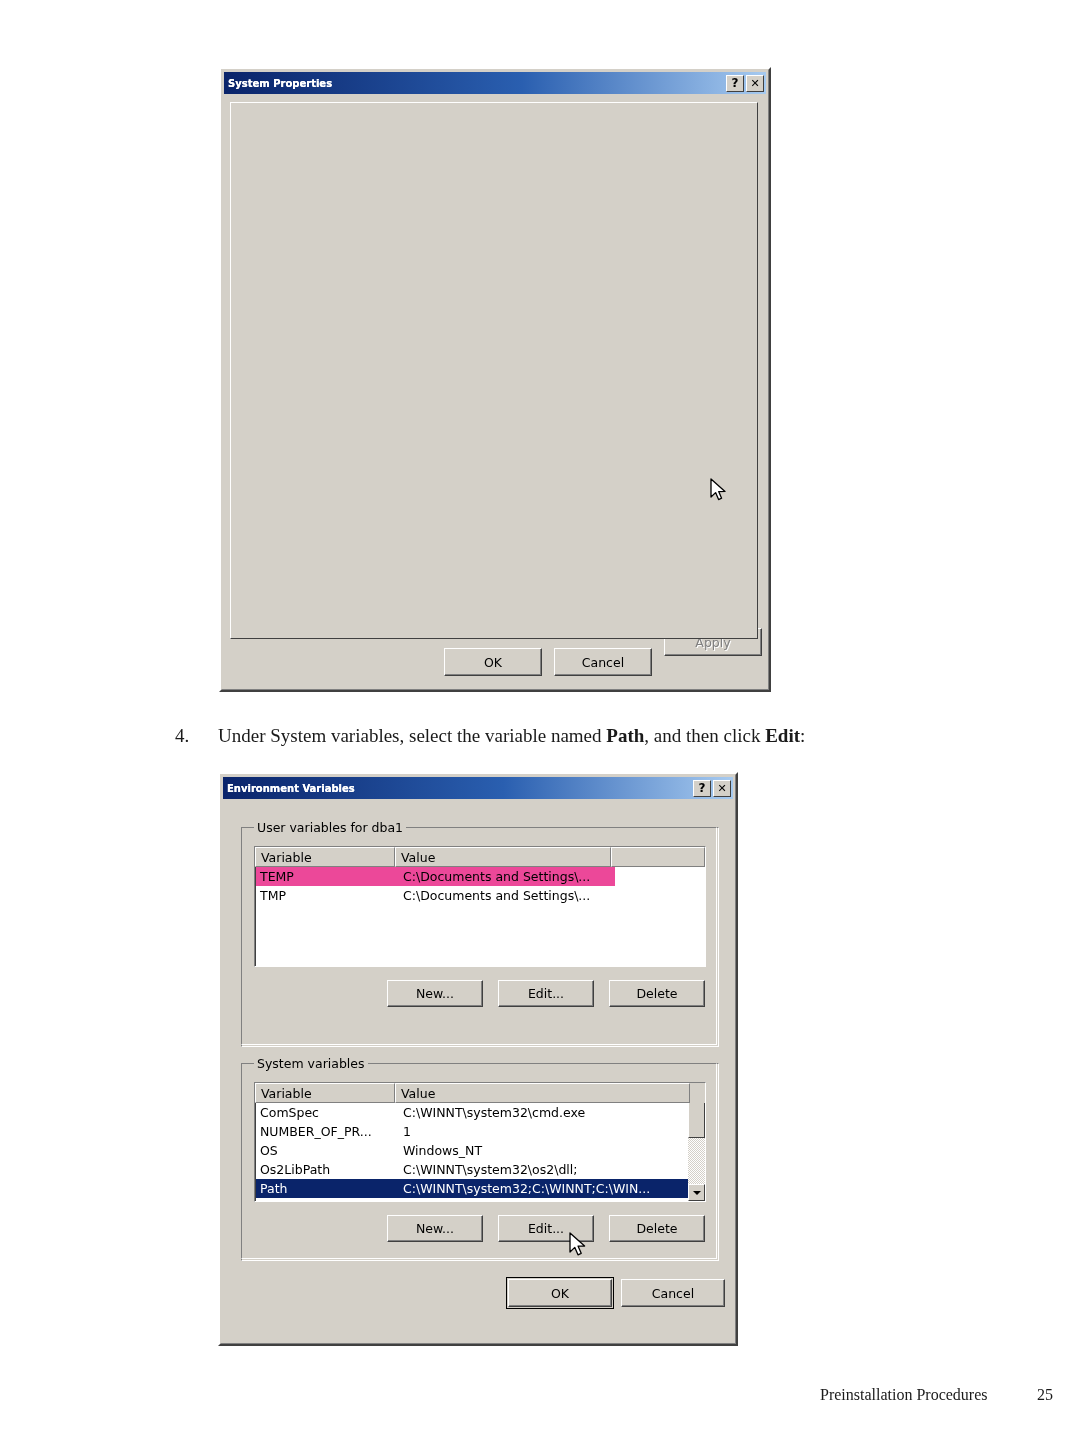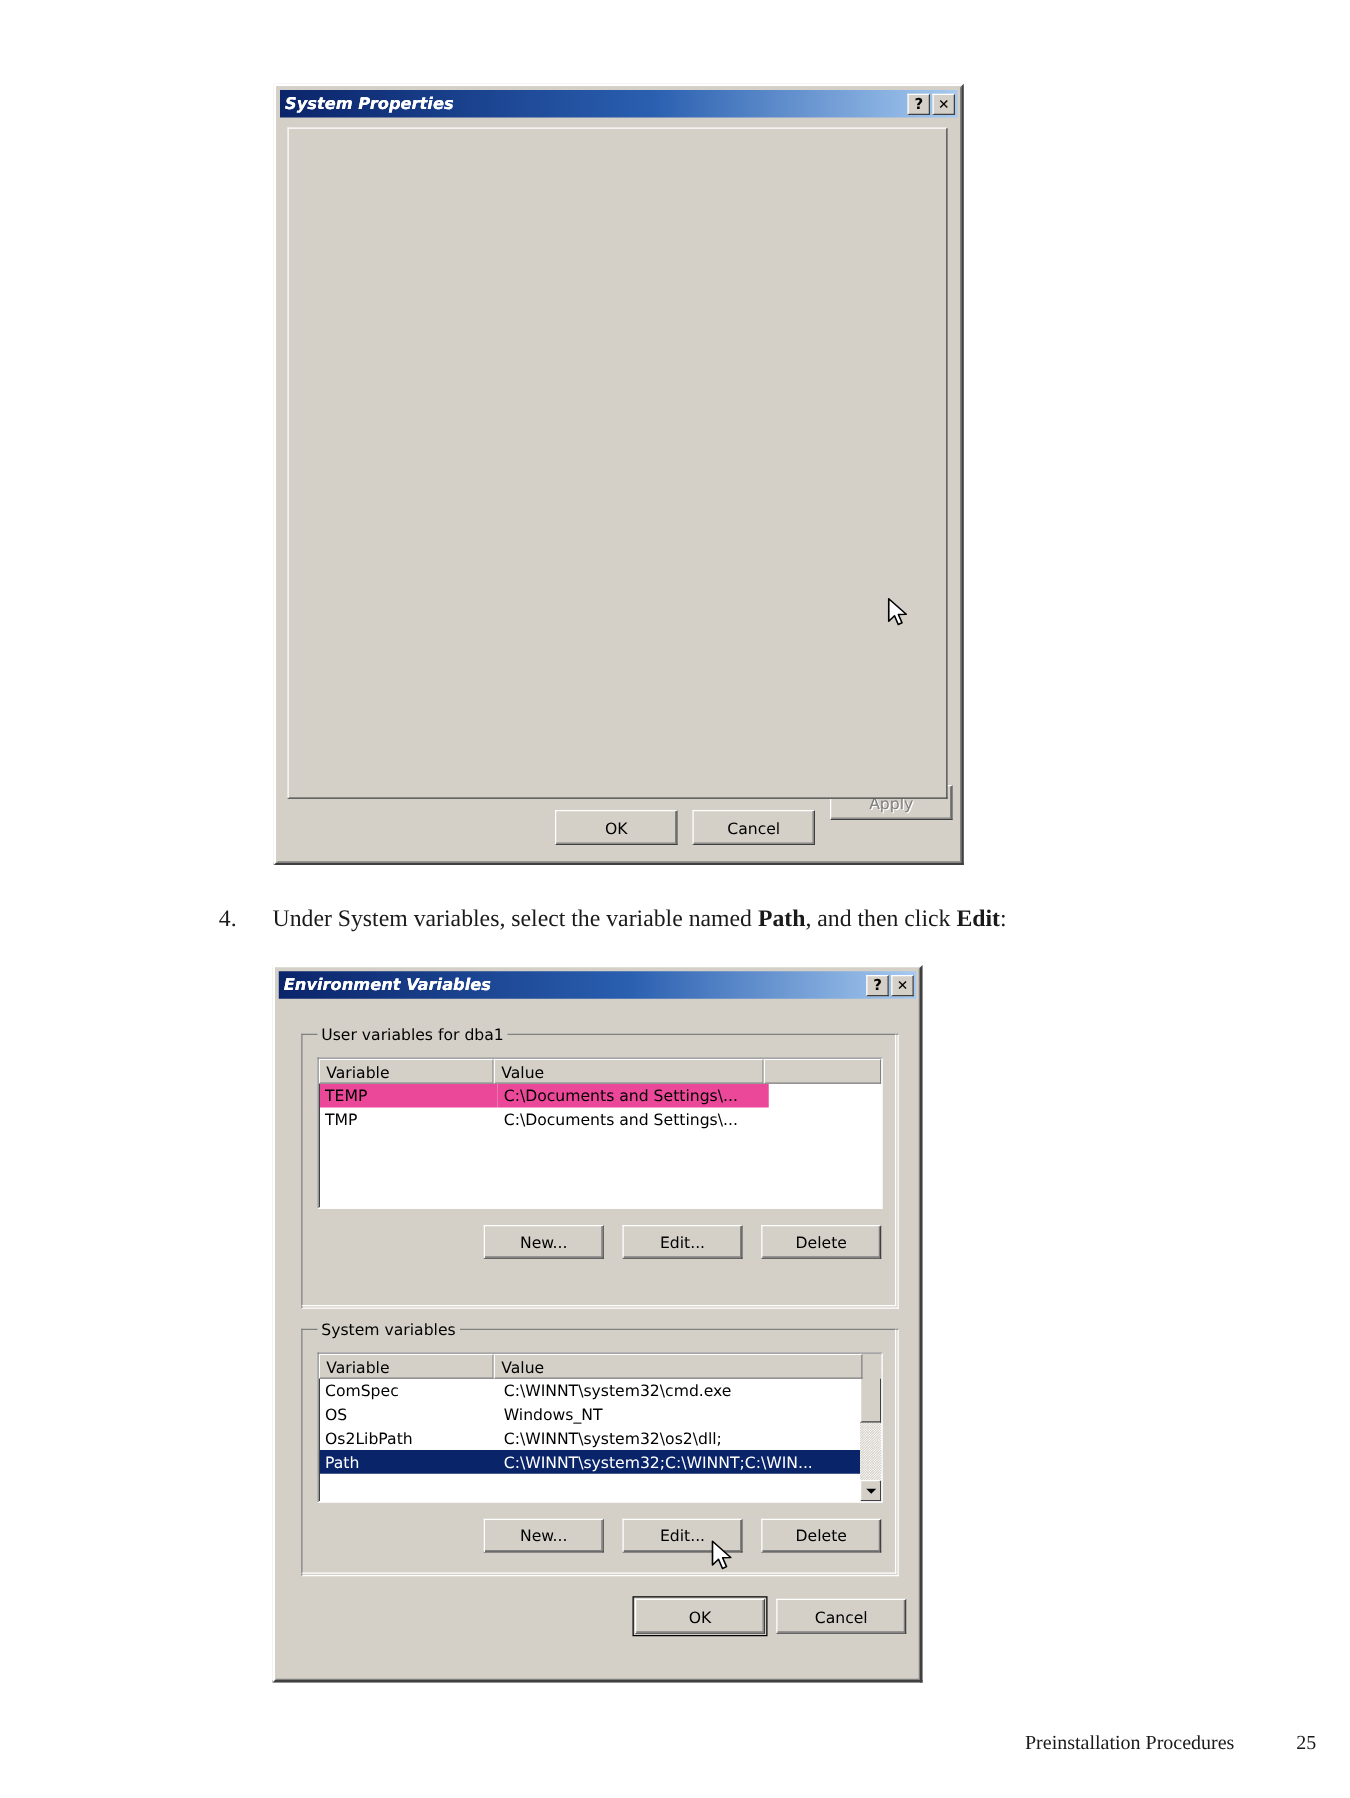--- a/index.html
+++ b/index.html
@@ -29,25 +29,24 @@
     padding:2px;
   }
   .titlebar{
     height:22px;
     background:linear-gradient(to right,#0a246a 0%,#2a5fb0 55%,#a6caf0 100%);
     display:flex;align-items:center;
     padding:0 2px 0 4px;
     box-sizing:border-box;
   }
   .title-text{
-    color:#ffffff;font-weight:bold;font-size:13px;
+    color:#ffffff;font-weight:bold;font-size:10px;
     font-family:"DejaVu Sans", sans-serif;
     letter-spacing:0px;flex:1;white-space:nowrap;
     text-shadow:0 0 0 #fff;
-    font-style:italic;
   }
   .tb-btns{display:flex;gap:2px;}
   .tb-btn{
     width:18px;height:17px;background:#d4d0c8;
     border-top:1px solid #ffffff;border-left:1px solid #ffffff;
     border-right:1px solid #404040;border-bottom:1px solid #404040;
     display:flex;align-items:center;justify-content:center;
     font-size:12px;font-weight:bold;color:#000;line-height:1;
     font-family:"DejaVu Sans", sans-serif;
     box-sizing:border-box;
@@ -340,20 +339,24 @@
         <div class="lv-head">
           <span class="lv-hcell" style="width:140px;">Variable</span>
           <span class="lv-hcell" style="width:295px;">Value</span>
         </div>
         <div class="lv-body">
           <div class="lv-row">
             <span class="c1" style="width:143px;">ComSpec</span>
             <span class="c2" style="width:292px;">C:\WINNT\system32\cmd.exe</span>
           </div>
           <div class="lv-row">
+            <span class="c1" style="width:143px;">NUMBER_OF_PR...</span>
+            <span class="c2" style="width:292px;">1</span>
+          </div>
+          <div class="lv-row">
             <span class="c1" style="width:143px;">OS</span>
             <span class="c2" style="width:292px;">Windows_NT</span>
           </div>
           <div class="lv-row">
             <span class="c1" style="width:143px;">Os2LibPath</span>
             <span class="c2" style="width:292px;">C:\WINNT\system32\os2\dll;</span>
           </div>
           <div class="lv-row sel-blue">
             <span class="c1" style="width:143px;">Path</span>
             <span class="c2" style="width:292px;">C:\WINNT\system32;C:\WINNT;C:\WIN...</span>

